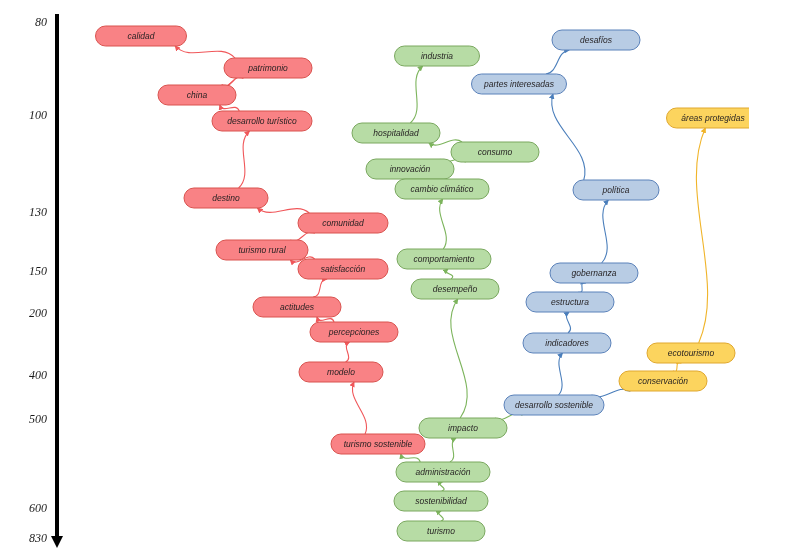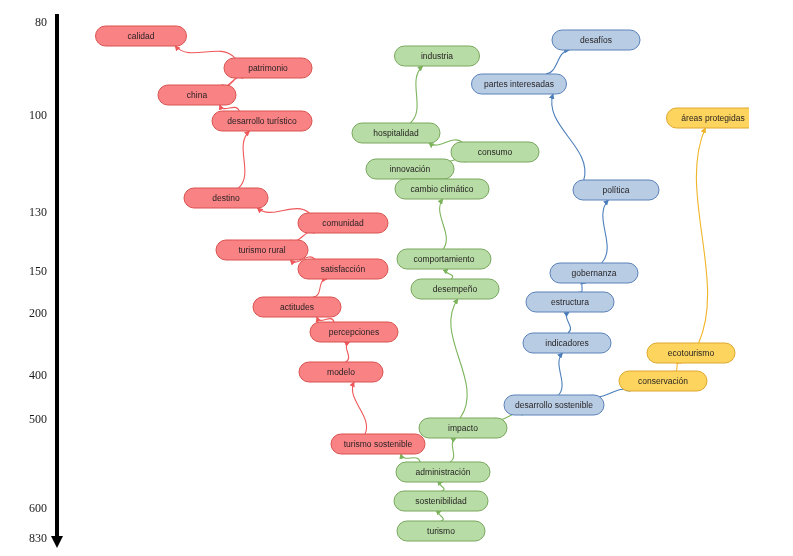--- a/index.html
+++ b/index.html
@@ -1,17 +1,17 @@
 <!DOCTYPE html>
 <html><head>
 <meta charset="utf-8">
 <style>
   html,body{margin:0;padding:0;background:#ffffff;}
   body{font-family:"Liberation Sans",sans-serif;}
-  #stage{position:relative;width:749px;height:556px;background:#fff;overflow:hidden;}
+  #stage{position:relative;width:749px;height:556px;background:#fff;overflow:hidden;font-style:italic;}
   svg#canvas{position:absolute;left:0;top:0;width:793px;height:556px;}
   .axis-label{font-family:"Liberation Serif",serif;font-size:12px;fill:#1a1a1a;text-anchor:end;}
   .node-rect{stroke-width:1;}
   .node-text{font-family:"Liberation Sans",sans-serif;font-size:8.5px;fill:#231f20;text-anchor:middle;dominant-baseline:middle;}
   .edge{fill:none;stroke-width:1.1;}
 </style>
 </head>
 <body>
 
 <div id="stage">

